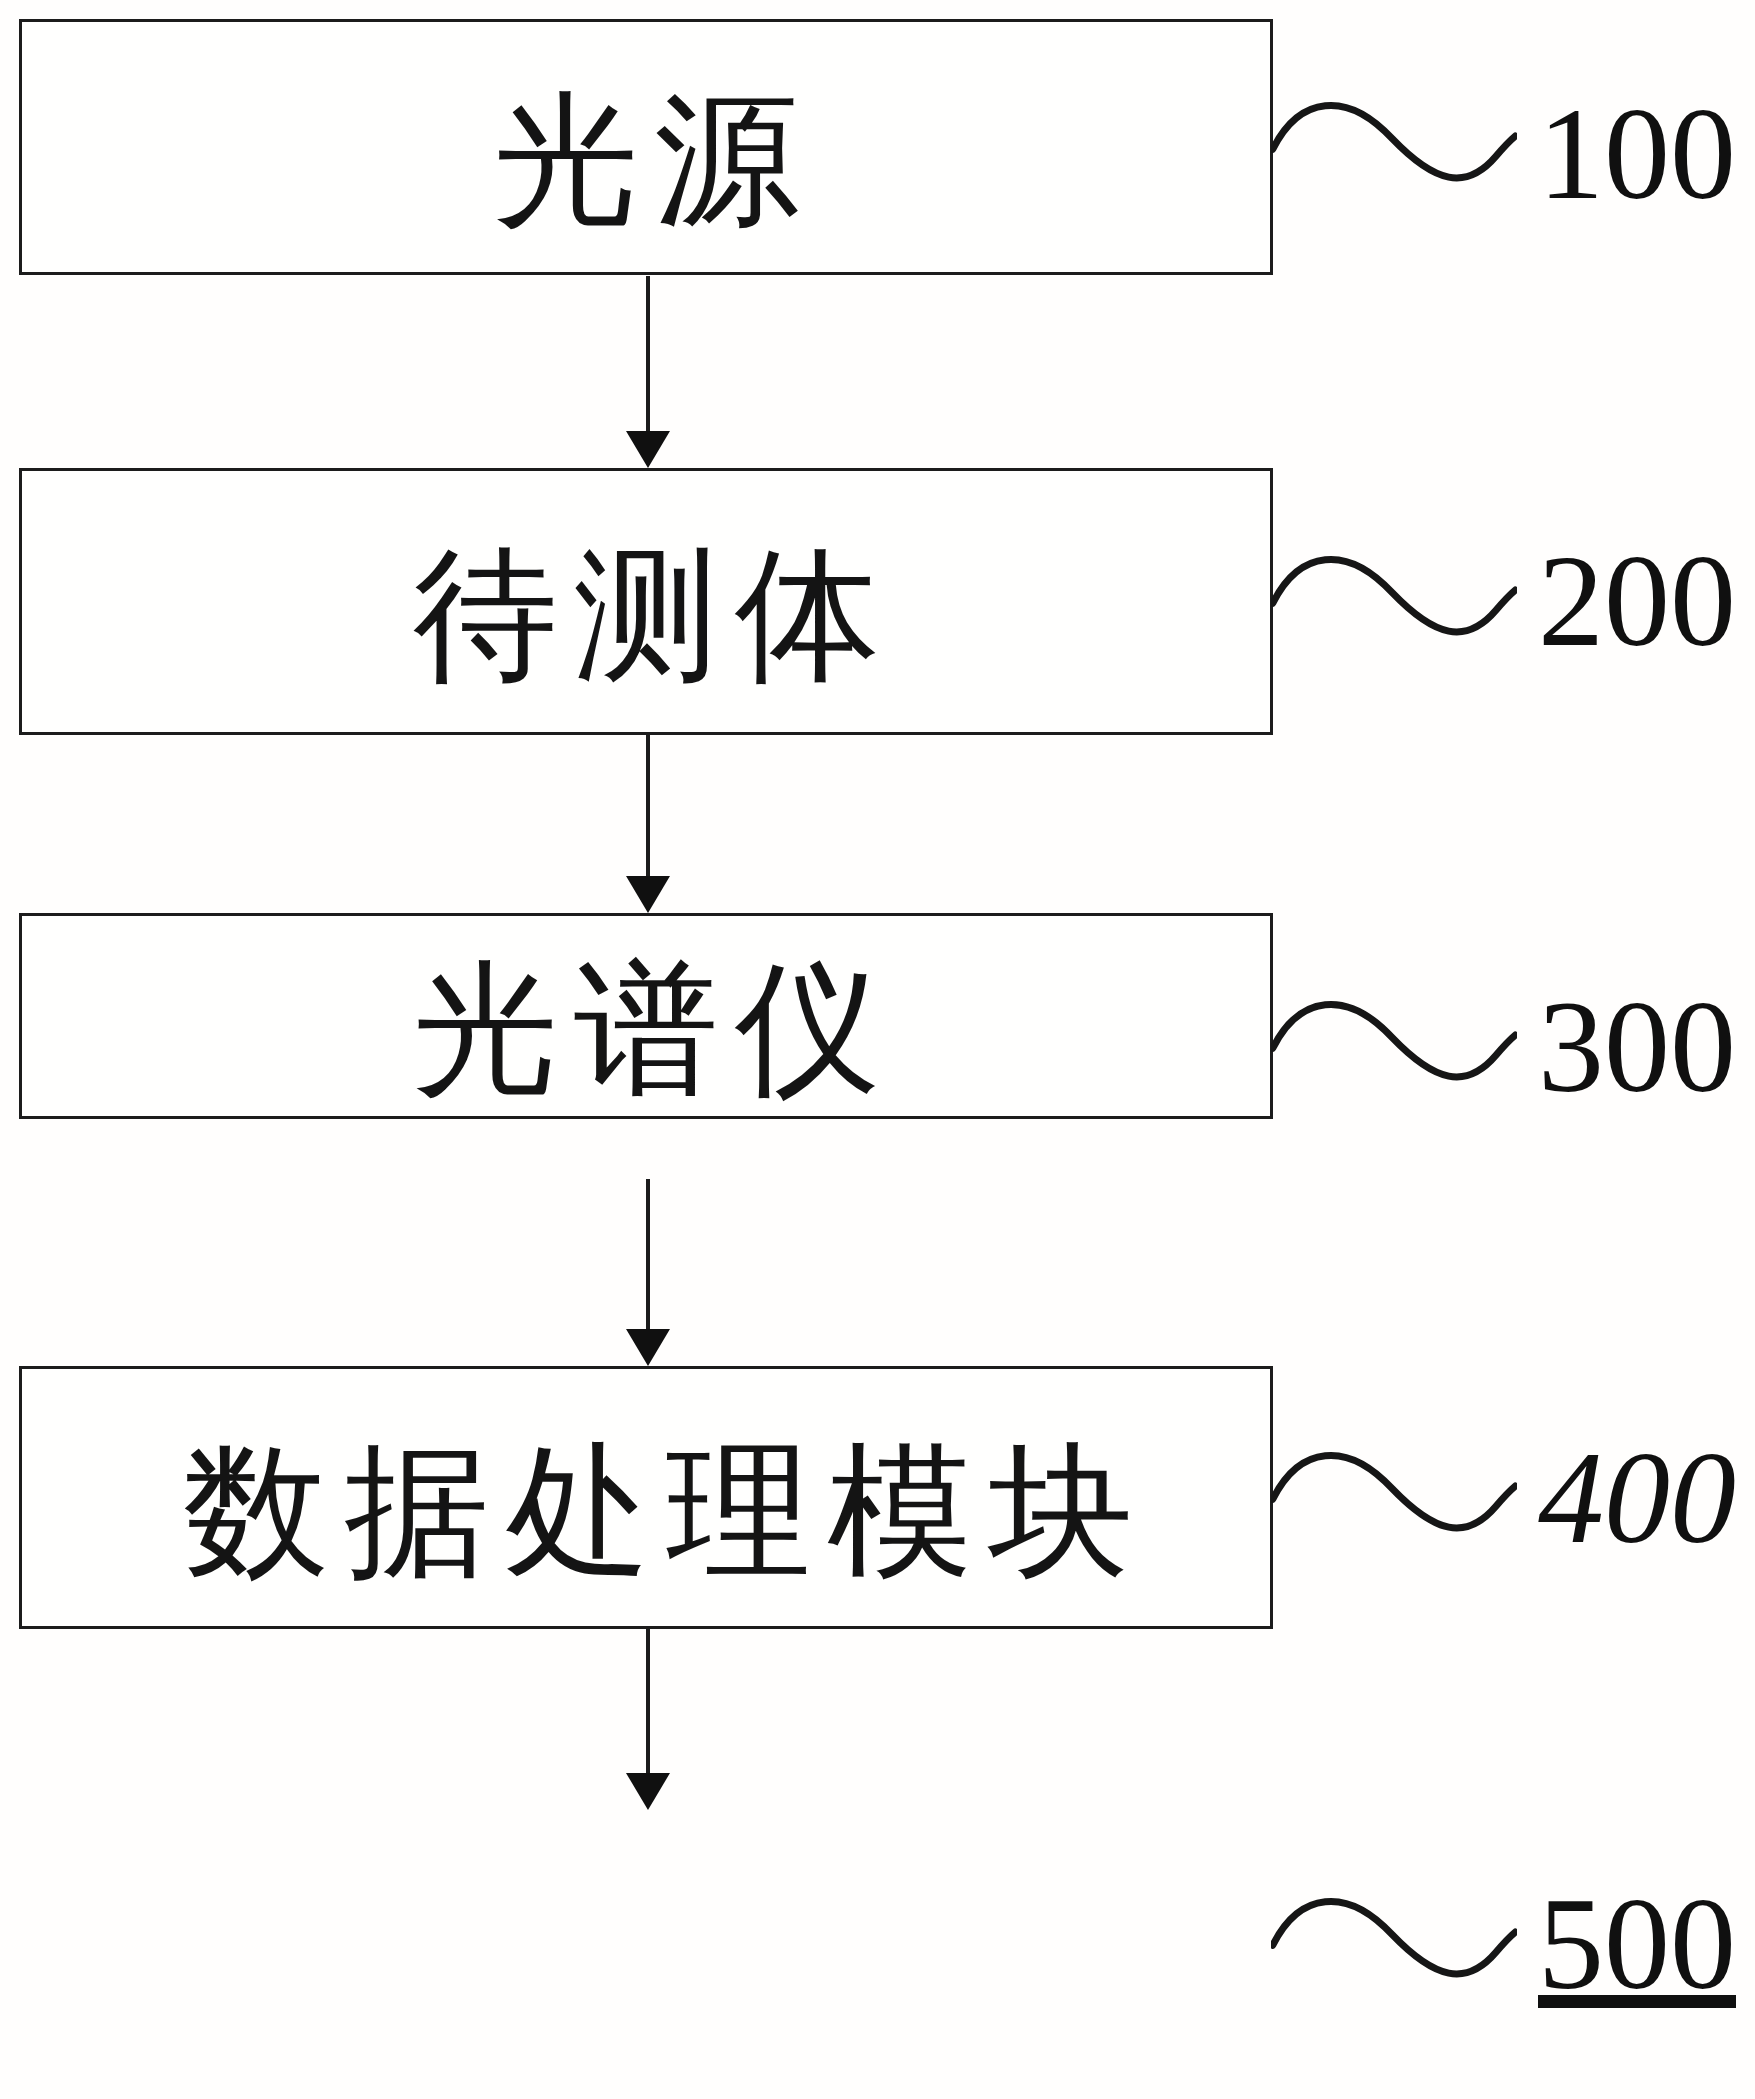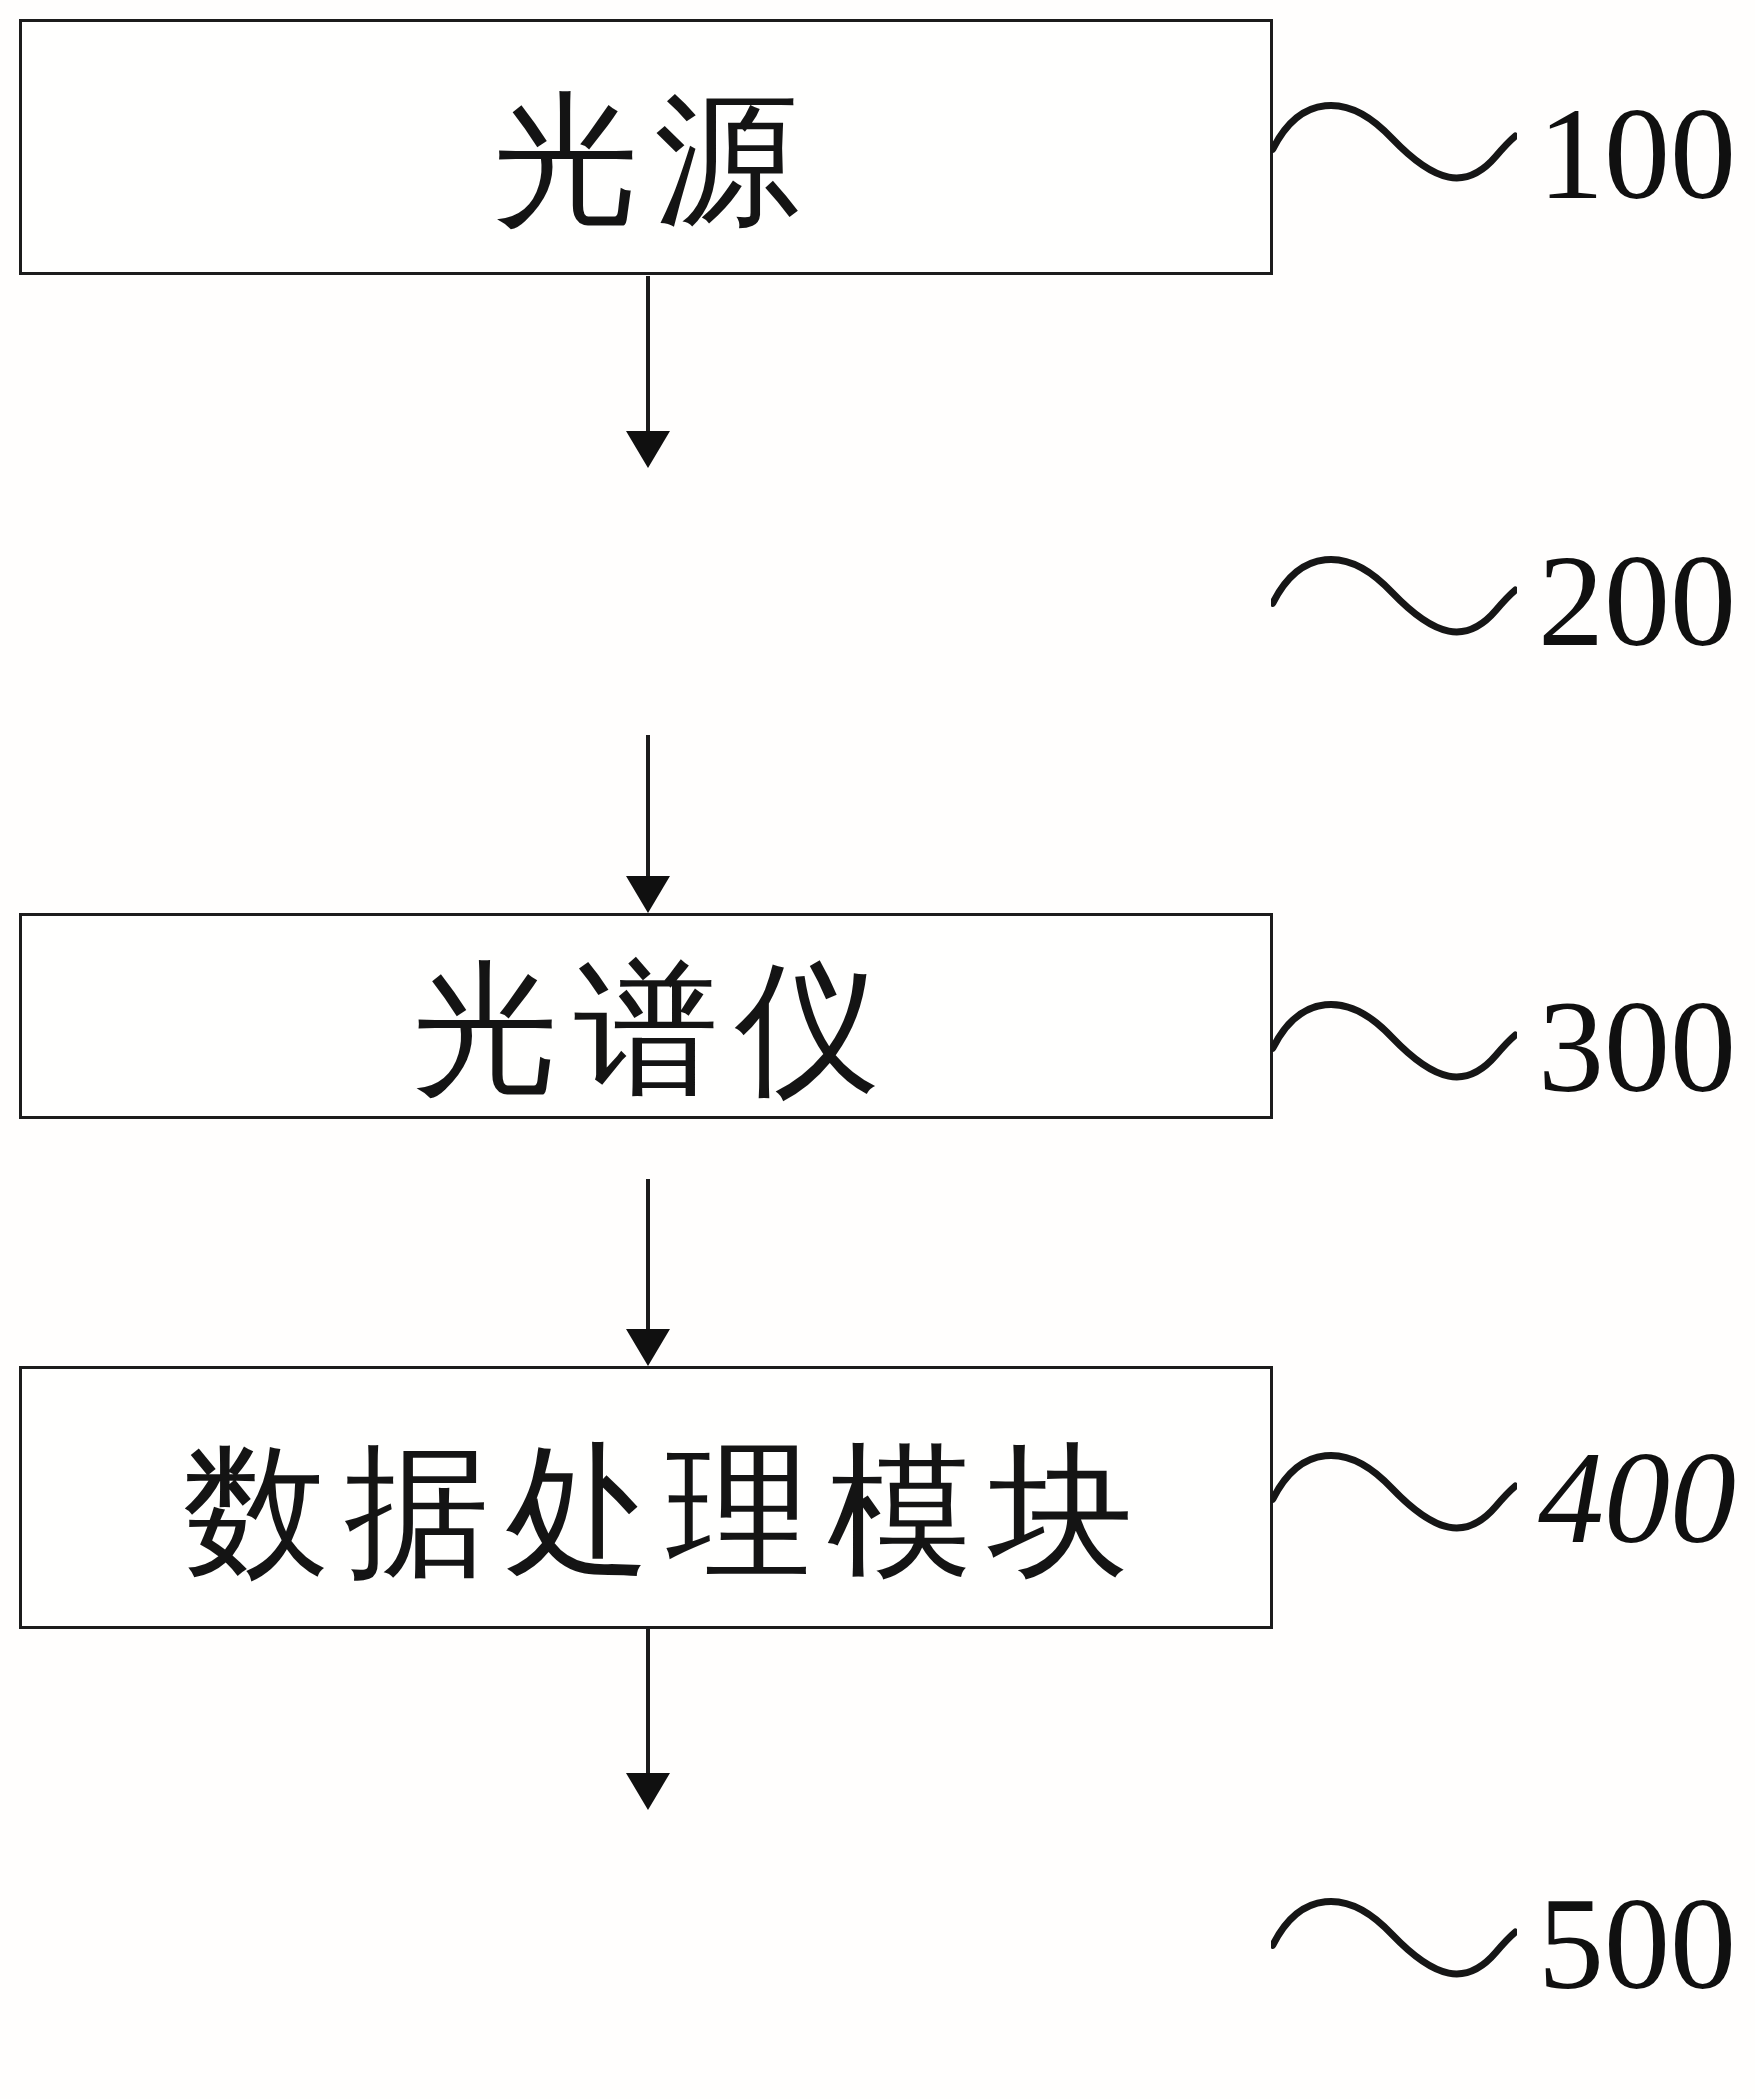--- a/index.html
+++ b/index.html
@@ -79,21 +79,21 @@
     height: 132px;
     line-height: 132px;
     font-size: 132px;
     color: #101010;
     white-space: nowrap;
   }
   .ref-1 { top: 88px; }
   .ref-2 { top: 535px; }
   .ref-3 { top: 981px; }
   .ref-4 { top: 1432px; font-style: italic; }
-  .ref-5 { top: 1878px; }
+  .ref-5 { top: 1878px; text-decoration: underline; }
 </style>
 </head>
 <body>
 
 <div class="canvas">
 
   <div class="box box-1">
     <span class="label">光源</span>
   </div>
   <div class="leader leader-1">
@@ -101,20 +101,23 @@
       <path d="M 2 72 C 32 12, 86 4, 138 60 C 186 110, 222 120, 256 80 C 266 68, 272 62, 278 57" fill="none" stroke="#161616" stroke-width="8" stroke-linecap="round"></path>
     </svg>
   </div>
   <div class="ref ref-1">100</div>
 
   <div class="arrow arrow-1">
     <div class="shaft"></div>
     <div class="head"></div>
   </div>
 
+  <div class="box box-2">
+    <span class="label">待测体</span>
+  </div>
   <div class="leader leader-2">
     <svg viewBox="0 0 280 140" xmlns="http://www.w3.org/2000/svg">
       <path d="M 2 72 C 32 12, 86 4, 138 60 C 186 110, 222 120, 256 80 C 266 68, 272 62, 278 57" fill="none" stroke="#161616" stroke-width="8" stroke-linecap="round"></path>
     </svg>
   </div>
   <div class="ref ref-2">200</div>
 
   <div class="arrow arrow-2">
     <div class="shaft"></div>
     <div class="head"></div>

